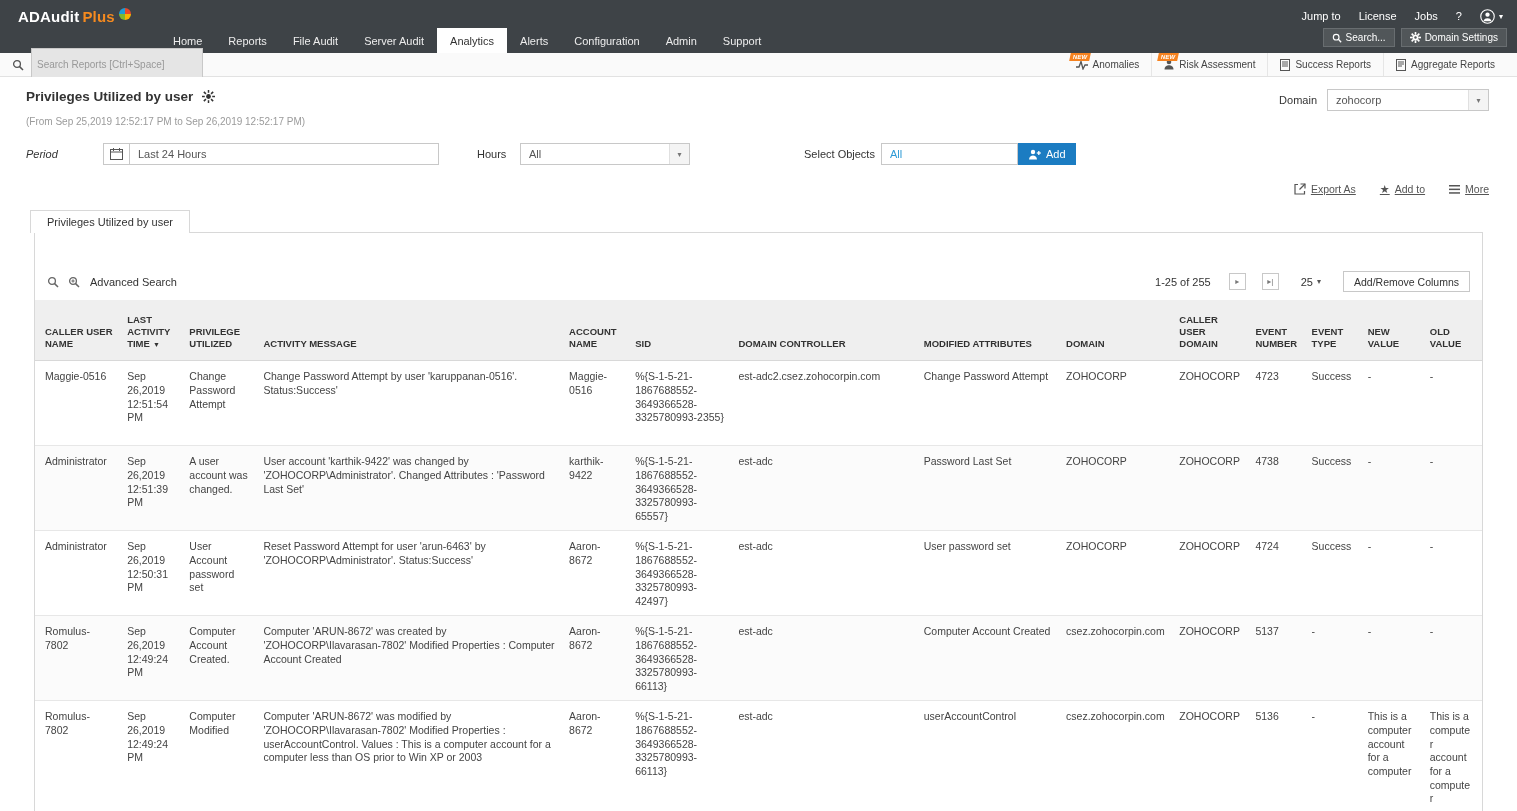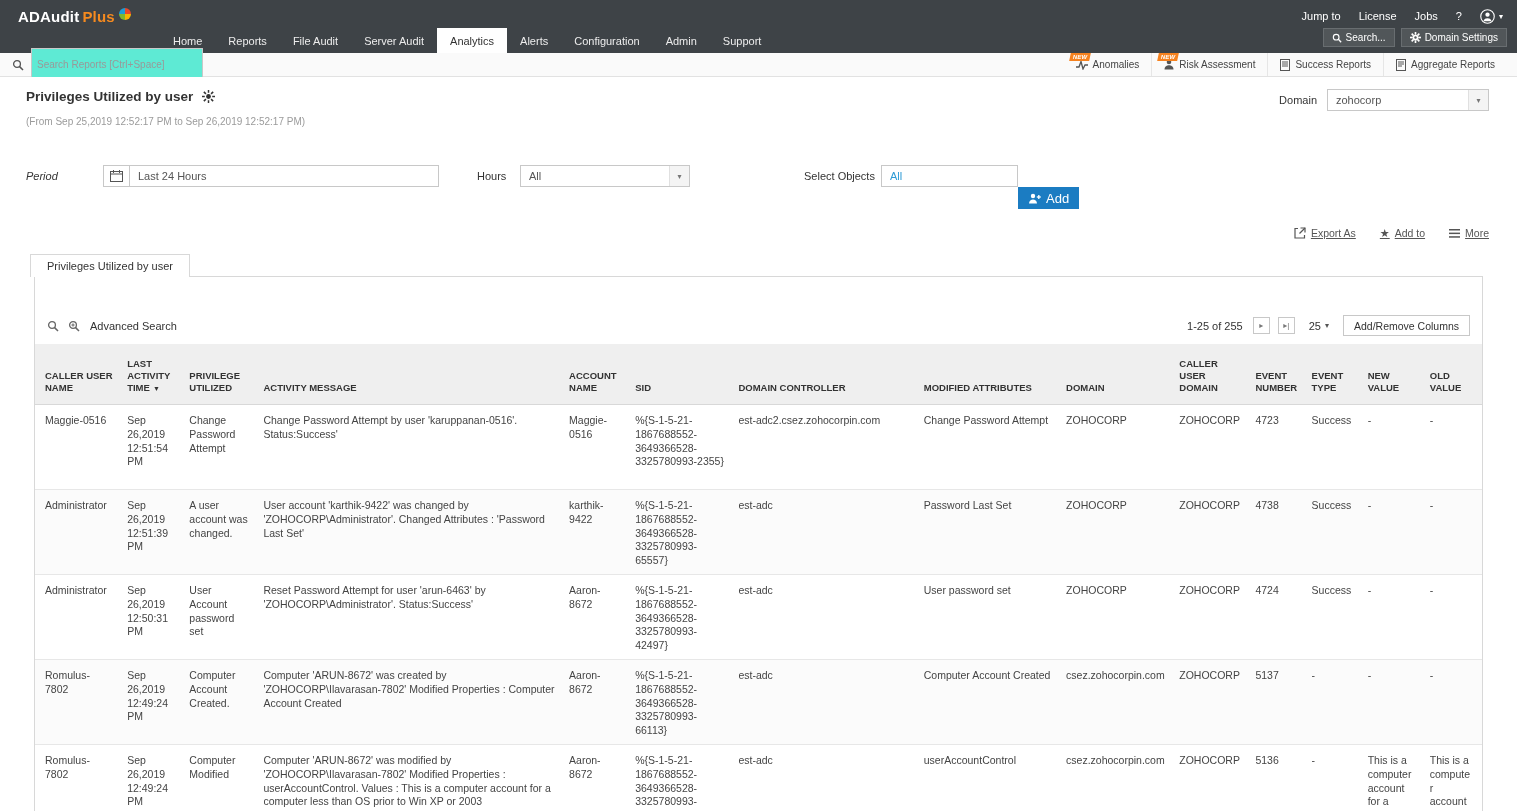--- a/index.html
+++ b/index.html
@@ -21,21 +21,21 @@
   .navbar {height:25px; background:#3e4347; display:flex; justify-content:space-between; padding:0 10px 0 160px; flex:0 0 auto;}
   .nav-items {list-style:none; display:flex; height:100%;}
   .nav-item {padding:0 13px; color:#ededed; font-size:11px; display:flex; align-items:center; cursor:pointer; white-space:nowrap;}
   .nav-item.active {background:#fff; color:#333;}
   .nav-right {display:flex; gap:6px;}
   .nav-btn {height:19px; background:#515659; border:1px solid #686d70; color:#fff; font-size:10px; display:flex; align-items:center; gap:4px; padding:0 8px; cursor:pointer; font-family:inherit;}
 
   
   .report-bar {height:24px; background:#fafafa; border-bottom:1px solid #e2e2e2; display:flex; align-items:center; justify-content:space-between; padding:0 10px 0 12px; flex:0 0 auto;}
   .rb-left {display:flex; align-items:center; gap:7px;}
-  .rb-input {width:172px; height:17px; border:1px solid #c8c8c8; font-size:10px; padding:16px 5px; color:#777; background:#5eead4; font-family:inherit;}
+  .rb-input {width:172px; height:17px; border:1px solid #c8c8c8; font-size:10px; padding:16px 5px; color:#777; background:#e5e5e5; font-family:inherit;}
   .rb-input::placeholder {color:#999;}
   .rb-links {display:flex; align-items:center; height:100%;}
   .report-link {position:relative; display:flex; align-items:center; gap:5px; padding:0 12px; font-size:10px; color:#444; height:100%; cursor:pointer; border-left:1px solid #e6e6e6;}
   .report-link:first-child {border-left:none;}
   .new-badge {position:absolute; top:0; left:6px; background:#f6821f; color:#fff; font-size:6px; line-height:8px; padding:0 3px; font-weight:bold; transform:skewX(-12deg);}
   .rl-icon {display:flex; align-items:center;}
 
   
   .content {background:#fff; flex:0 0 auto; padding-bottom:26px;}
   .title-row {display:flex; justify-content:space-between; align-items:flex-start; padding:12px 28px 0 26px;}
@@ -50,35 +50,35 @@
 
   
   .filter-row {display:flex; align-items:center; padding:16px 0 0 26px;}
   .lbl-period {width:77px;font-style:italic;}
   .cal-btn {width:27px; height:22px; border:1px solid #c8c8c8; background:#fff; display:flex; align-items:center; justify-content:center; cursor:pointer;}
   .period-input {width:309px; height:22px; border:1px solid #c8c8c8; border-left:none; font-size:11px; color:#555; padding:0 8px; font-family:inherit;}
   .lbl-hours {margin-left:38px; width:43px;}
   .hours-select {width:170px;}
   .lbl-objects {margin-left:114px; width:77px;}
   .objects-input {width:137px; height:22px; border:1px solid #c8c8c8; font-size:11px; padding:0 8px; color:#2e9bd6; font-family:inherit;}
-  .add-btn {height:22px; background:#1b7cc2; color:#fff; border:none; font-size:13px; display:flex; align-items:center; gap:5px; padding:0 10px; cursor:pointer; font-family:inherit;margin-top:44px;}
+  .add-btn {height:22px; background:#1b7cc2; color:#fff; border:none; font-size:11px; display:flex; align-items:center; gap:5px; padding:0 10px; cursor:pointer; font-family:inherit;}
 
   
   .action-row {display:flex; justify-content:flex-end; gap:24px; padding:18px 28px 0 0;}
   .action {display:flex; align-items:center; gap:5px; font-size:10.5px; color:#555; cursor:pointer;text-decoration:underline;}
   .star-glyph {font-size:11px; color:#555; line-height:1;}
 
   
   .tab-row {padding:14px 0 0 30px;}
   .tab {display:inline-block; position:relative; top:1px; z-index:2; background:#fff; border:1px solid #d8d8d8; border-bottom:none; height:23px; line-height:22px; padding:0 16px; font-size:11px; color:#333; cursor:pointer;}
   .panel {margin:0 34px; background:#fff; border:1px solid #d8d8d8; padding-top:38px; position:relative; z-index:1;}
   .panel-toolbar {display:flex; justify-content:space-between; align-items:center; padding:0 12px 8px 12px;}
   .tb-left {display:flex; align-items:center; gap:9px;}
   .adv-label {font-size:11px; color:#333; cursor:pointer;}
-  .tb-right {display:flex; align-items:center; gap:8px;}
+  .tb-right {display:flex; align-items:center; gap:16px;}
   .page-range {font-size:11px; color:#333; margin-right:2px;}
   .page-btn {width:17px; height:17px; border:1px solid #c8c8c8; background:#fff; display:flex; align-items:center; justify-content:center; font-size:8px; color:#777; cursor:pointer;}
   .page-size {display:flex; align-items:center; gap:4px; font-size:11px; color:#333; margin:0 6px; cursor:pointer;}
   .caret2 {font-size:8px; color:#555;}
   .add-remove-btn {height:21px; border:1px solid #c8c8c8; background:#fff; font-size:10.5px; color:#333; padding:0 10px; cursor:pointer; font-family:inherit;}
 
   
   table.report {width:100%; border-collapse:collapse; table-layout:fixed;}
   .report thead th {background:#efefef; font-size:9.5px; font-weight:bold; color:#333; text-align:left; vertical-align:bottom; padding:14px 8px 10px 4px; line-height:1.28; border-bottom:1px solid #d8d8d8;}
   .report thead th:first-child {padding-left:10px;}

